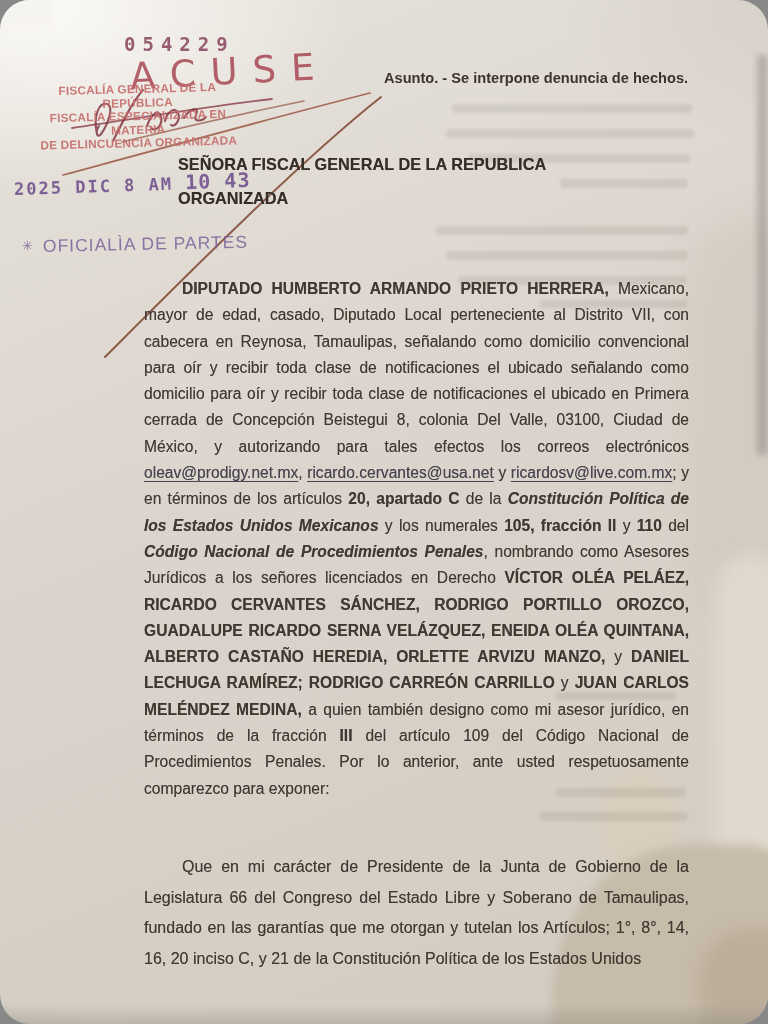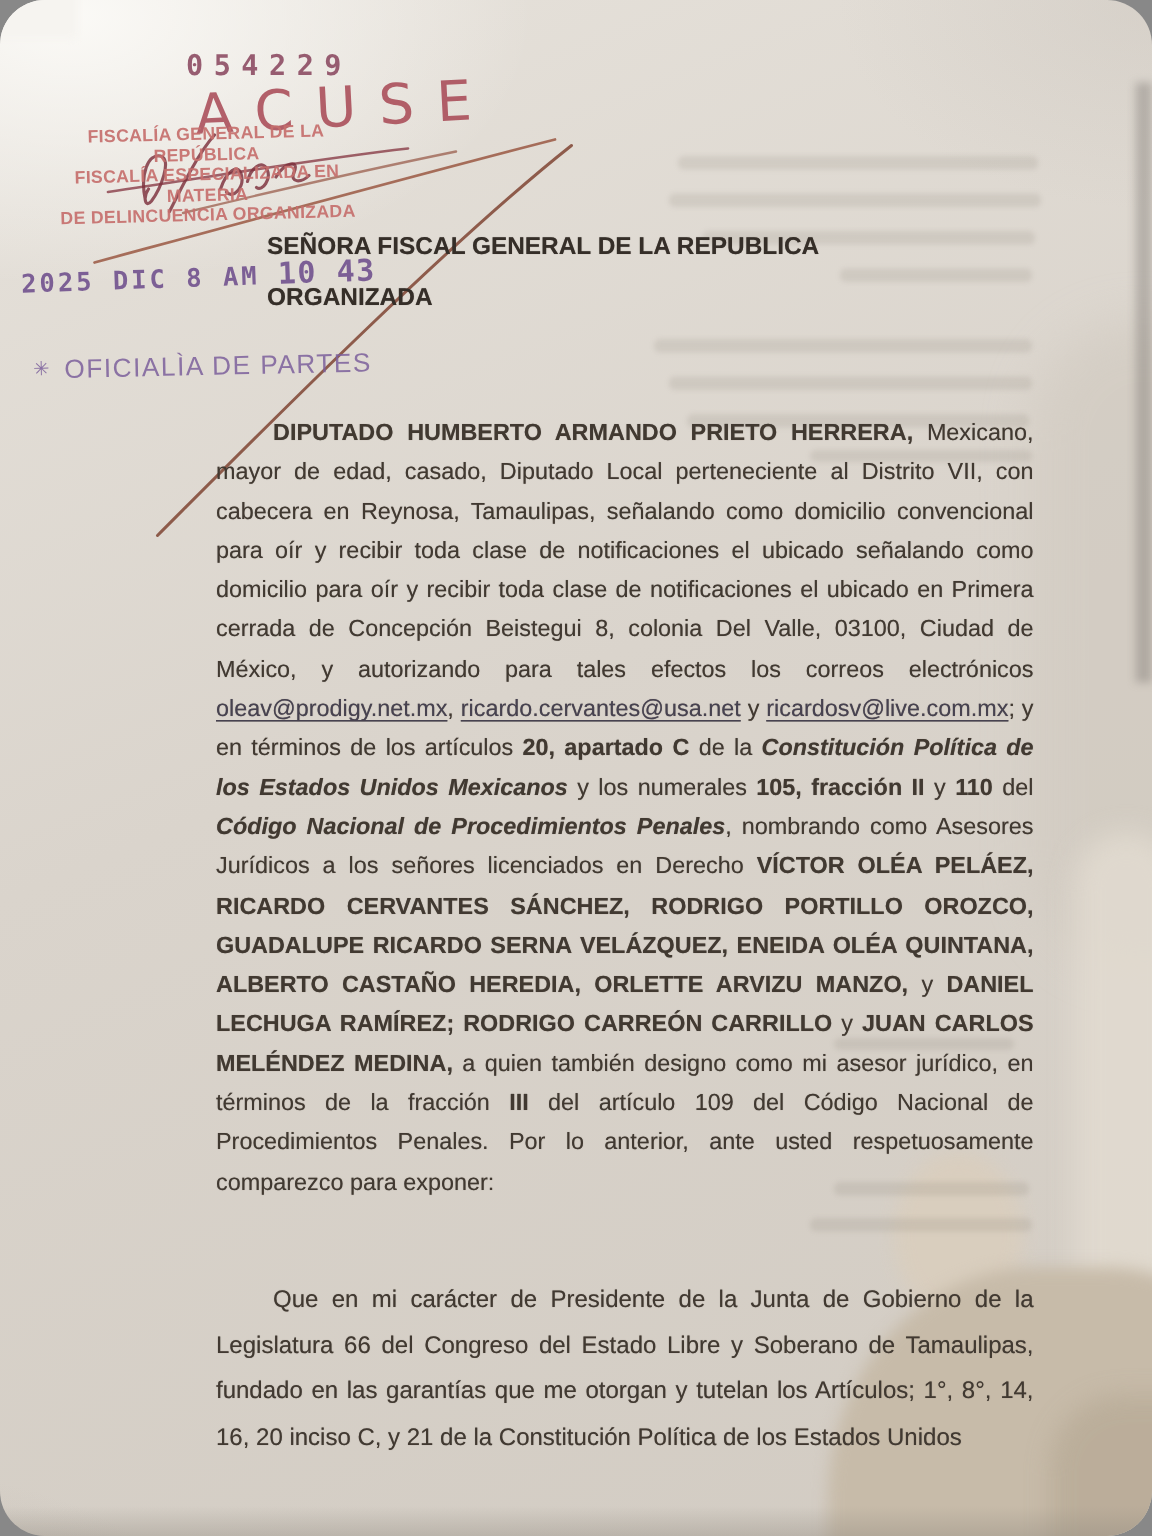--- a/index.html
+++ b/index.html
@@ -93,20 +93,21 @@
     <div>DE DELINCUENCIA ORGANIZADA</div>
   </div>
   <div class="abs date-stamp">
     <span>2025 DIC  8  AM</span>
     <span class="time">10 43</span>
   </div>
   <div class="abs oficialia">
     <span class="star">✳</span><span>OFICIALÌA DE PARTES</span>
   </div>
 
+  <div class="abs asunto">Asunto. - Se interpone denuncia de hechos.</div>
 
   <div class="abs addressee">
     <div class="h1">SEÑORA FISCAL GENERAL DE LA REPUBLICA</div>
     <div class="h3">ORGANIZADA</div>
   </div>
 
   <div class="abs bodytext p1"><span class="b">DIPUTADO HUMBERTO ARMANDO PRIETO HERRERA,</span><span> Mexicano, mayor de edad, casado, Diputado Local perteneciente al Distrito VII, con cabecera en Reynosa, Tamaulipas, señalando como domicilio convencional para oír y recibir toda clase de notificaciones el ubicado señalando como domicilio para oír y recibir toda clase de notificaciones el ubicado en Primera cerrada de Concepción Beistegui 8, colonia Del Valle, 03100, Ciudad de México, y autorizando para tales efectos los correos electrónicos </span><span class="u">oleav@prodigy.net.mx</span><span>, </span><span class="u">ricardo.cervantes@usa.net</span><span> y </span><span class="u">ricardosv@live.com.mx</span><span>; y en términos de los artículos </span><span class="b">20, apartado C</span><span> de la </span><span class="b i">Constitución Política de los Estados Unidos Mexicanos</span><span> y los numerales </span><span class="b">105, fracción II</span><span> y </span><span class="b">110</span><span> del </span><span class="b i">Código Nacional de Procedimientos Penales</span><span>, nombrando como Asesores Jurídicos a los señores licenciados en Derecho </span><span class="b">VÍCTOR OLÉA PELÁEZ, RICARDO CERVANTES SÁNCHEZ, RODRIGO PORTILLO OROZCO, GUADALUPE RICARDO SERNA VELÁZQUEZ, ENEIDA OLÉA QUINTANA, ALBERTO CASTAÑO HEREDIA, ORLETTE ARVIZU MANZO,</span><span> y </span><span class="b">DANIEL LECHUGA RAMÍREZ; RODRIGO CARREÓN CARRILLO</span><span> y </span><span class="b">JUAN CARLOS MELÉNDEZ MEDINA,</span><span> a quien también designo como mi asesor jurídico, en términos de la fracción </span><span class="b">III</span><span> del artículo 109 del Código Nacional de Procedimientos Penales. Por lo anterior, ante usted respetuosamente comparezco para exponer:</span></div>
   <div class="abs bodytext p2"><span>Que en mi carácter de Presidente de la Junta de Gobierno de la Legislatura 66 del Congreso del Estado Libre y Soberano de Tamaulipas, fundado en las garantías que me otorgan y tutelan los Artículos; 1°,  8°, 14, 16,  20 inciso C, y 21 de la Constitución Política de los Estados Unidos</span></div>
 
 </div>

